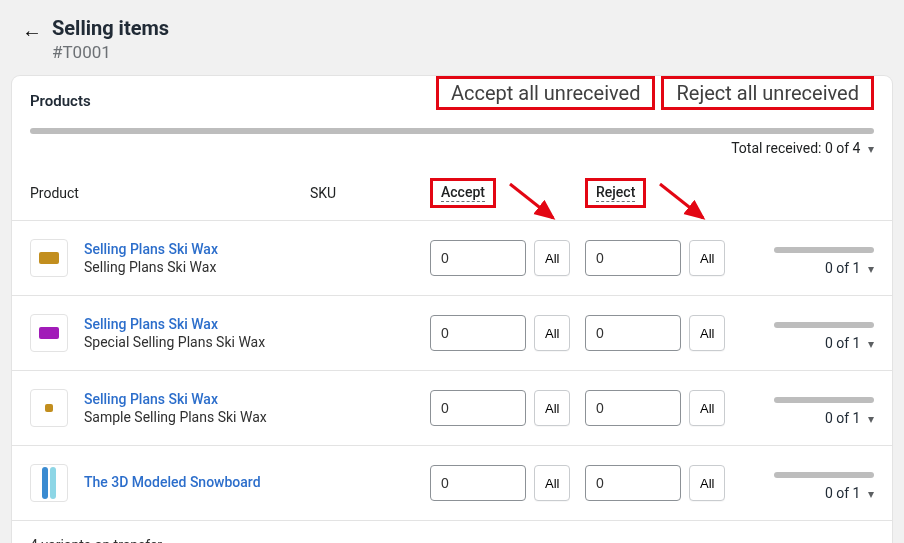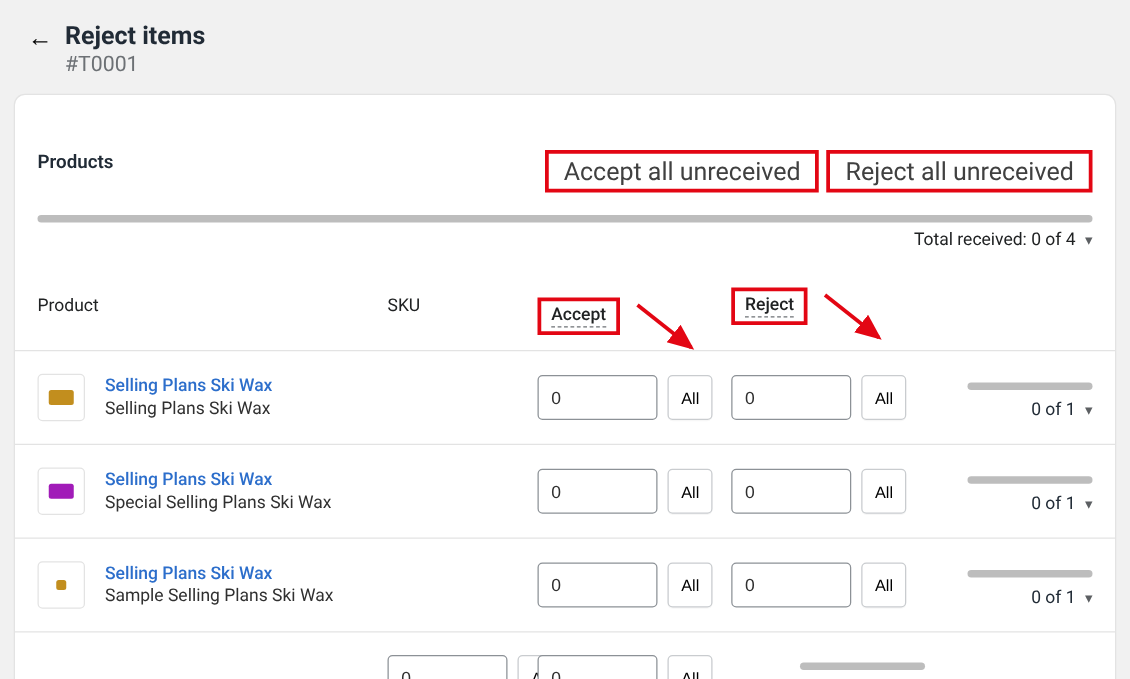--- a/index.html
+++ b/index.html
@@ -34,23 +34,22 @@
     margin-top: 2px;
   }
   .card {
     background: #fff;
     border-radius: 8px;
     box-shadow: 0 0 0 1px #e3e3e3, 0 1px 2px rgba(0,0,0,.05);
     overflow: hidden;
   }
   .card-header {
     display: flex;
-    align-items: flex-start;
+    align-items: flex-end;
     padding: 0 18px 10px 18px;
-    margin-top: 44px;
   }
   .card-header .spacer { flex: 1; }
   .card-title { font-weight: 600; font-size: 15px; }
   .link-btn {
     color: #404040;
     cursor: pointer;
     font-size: 20px;
     padding: 2px 6px;
   }
   .hl {
@@ -164,21 +163,21 @@
     height: 0;
   }
   .arrow svg { overflow: visible; }
 </style>
 </head>
 <body>
 
 <div class="page-header">
   <span class="back-btn">←</span>
   <div class="title-wrap">
-    <h1>Reject items</h1>
+    <h1>Selling items</h1>
     <div class="sub">#T0001</div>
   </div>
 </div>
 
 <div class="card">
   <div class="card-header">
     <span class="card-title">Products</span>
     <span class="spacer"></span>
     <span class="hl"><span class="link-btn">Accept all unreceived</span></span>
     <span class="hl"><span class="link-btn">Reject all unreceived</span></span>
@@ -188,21 +187,21 @@
     <div class="progress-bar"></div>
     <div class="progress-text">
       <span>Total received: 0 of 4</span>
       <span class="chev">▾</span>
     </div>
   </div>
 
   <div class="thead">
     <div>Product</div>
     <div>SKU</div>
-    <div style="position:relative;margin-top:16px;">
+    <div style="position:relative;">
       <span class="th-hl"><span class="th-accept">Accept</span></span>
       <div class="arrow">
         <svg width="70" height="50" style="position:absolute; left:75px; top:-32px;">
           <defs>
               <marker id="ah1" markerWidth="8" markerHeight="8" refX="6" refY="3" orient="auto">
                 <path d="M0,0 L7,3 L0,6 Z" fill="#e30613"></path>
               </marker>
             </defs>
           <line x1="5" y1="8" x2="48" y2="42" stroke="#e30613" stroke-width="3" marker-end="url(#ah1)"></line>
         </svg>
@@ -301,20 +300,32 @@
     <div class="received-cell">
       <span class="mini-bar"></span>
       <span class="rec-text">
         <span>0 of 1</span>
         <span class="chev">▾</span>
       </span>
     </div>
   </div>
 
   <div class="row">
+    <div class="prod-cell">
+      <div class="thumb">
+        <div class="thumb-board">
+            <div class="board-a"></div>
+            <div class="board-b"></div>
+          </div>
+      </div>
+      <div>
+        <div class="prod-name">The 3D Modeled Snowboard</div>
+        <div class="prod-variant"></div>
+      </div>
+    </div>
     <div></div>
     <div class="qty-wrap">
       <input class="qty-input" value="0" style="">
       <button class="all-btn">All</button>
     </div>
     <div class="qty-wrap">
       <input class="qty-input" value="0" style="">
       <button class="all-btn">All</button>
     </div>
     <div class="received-cell">

